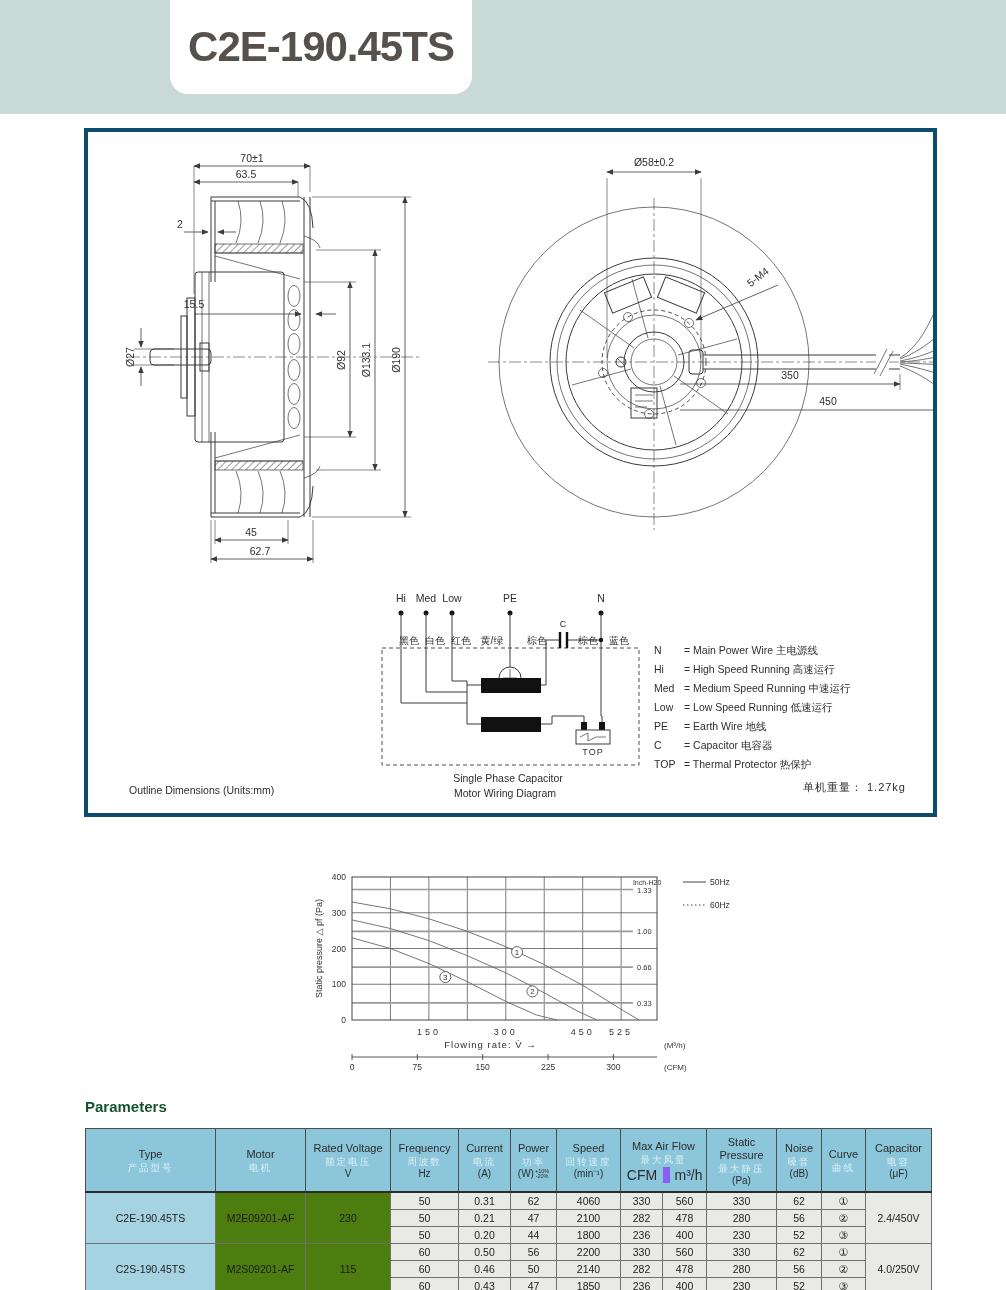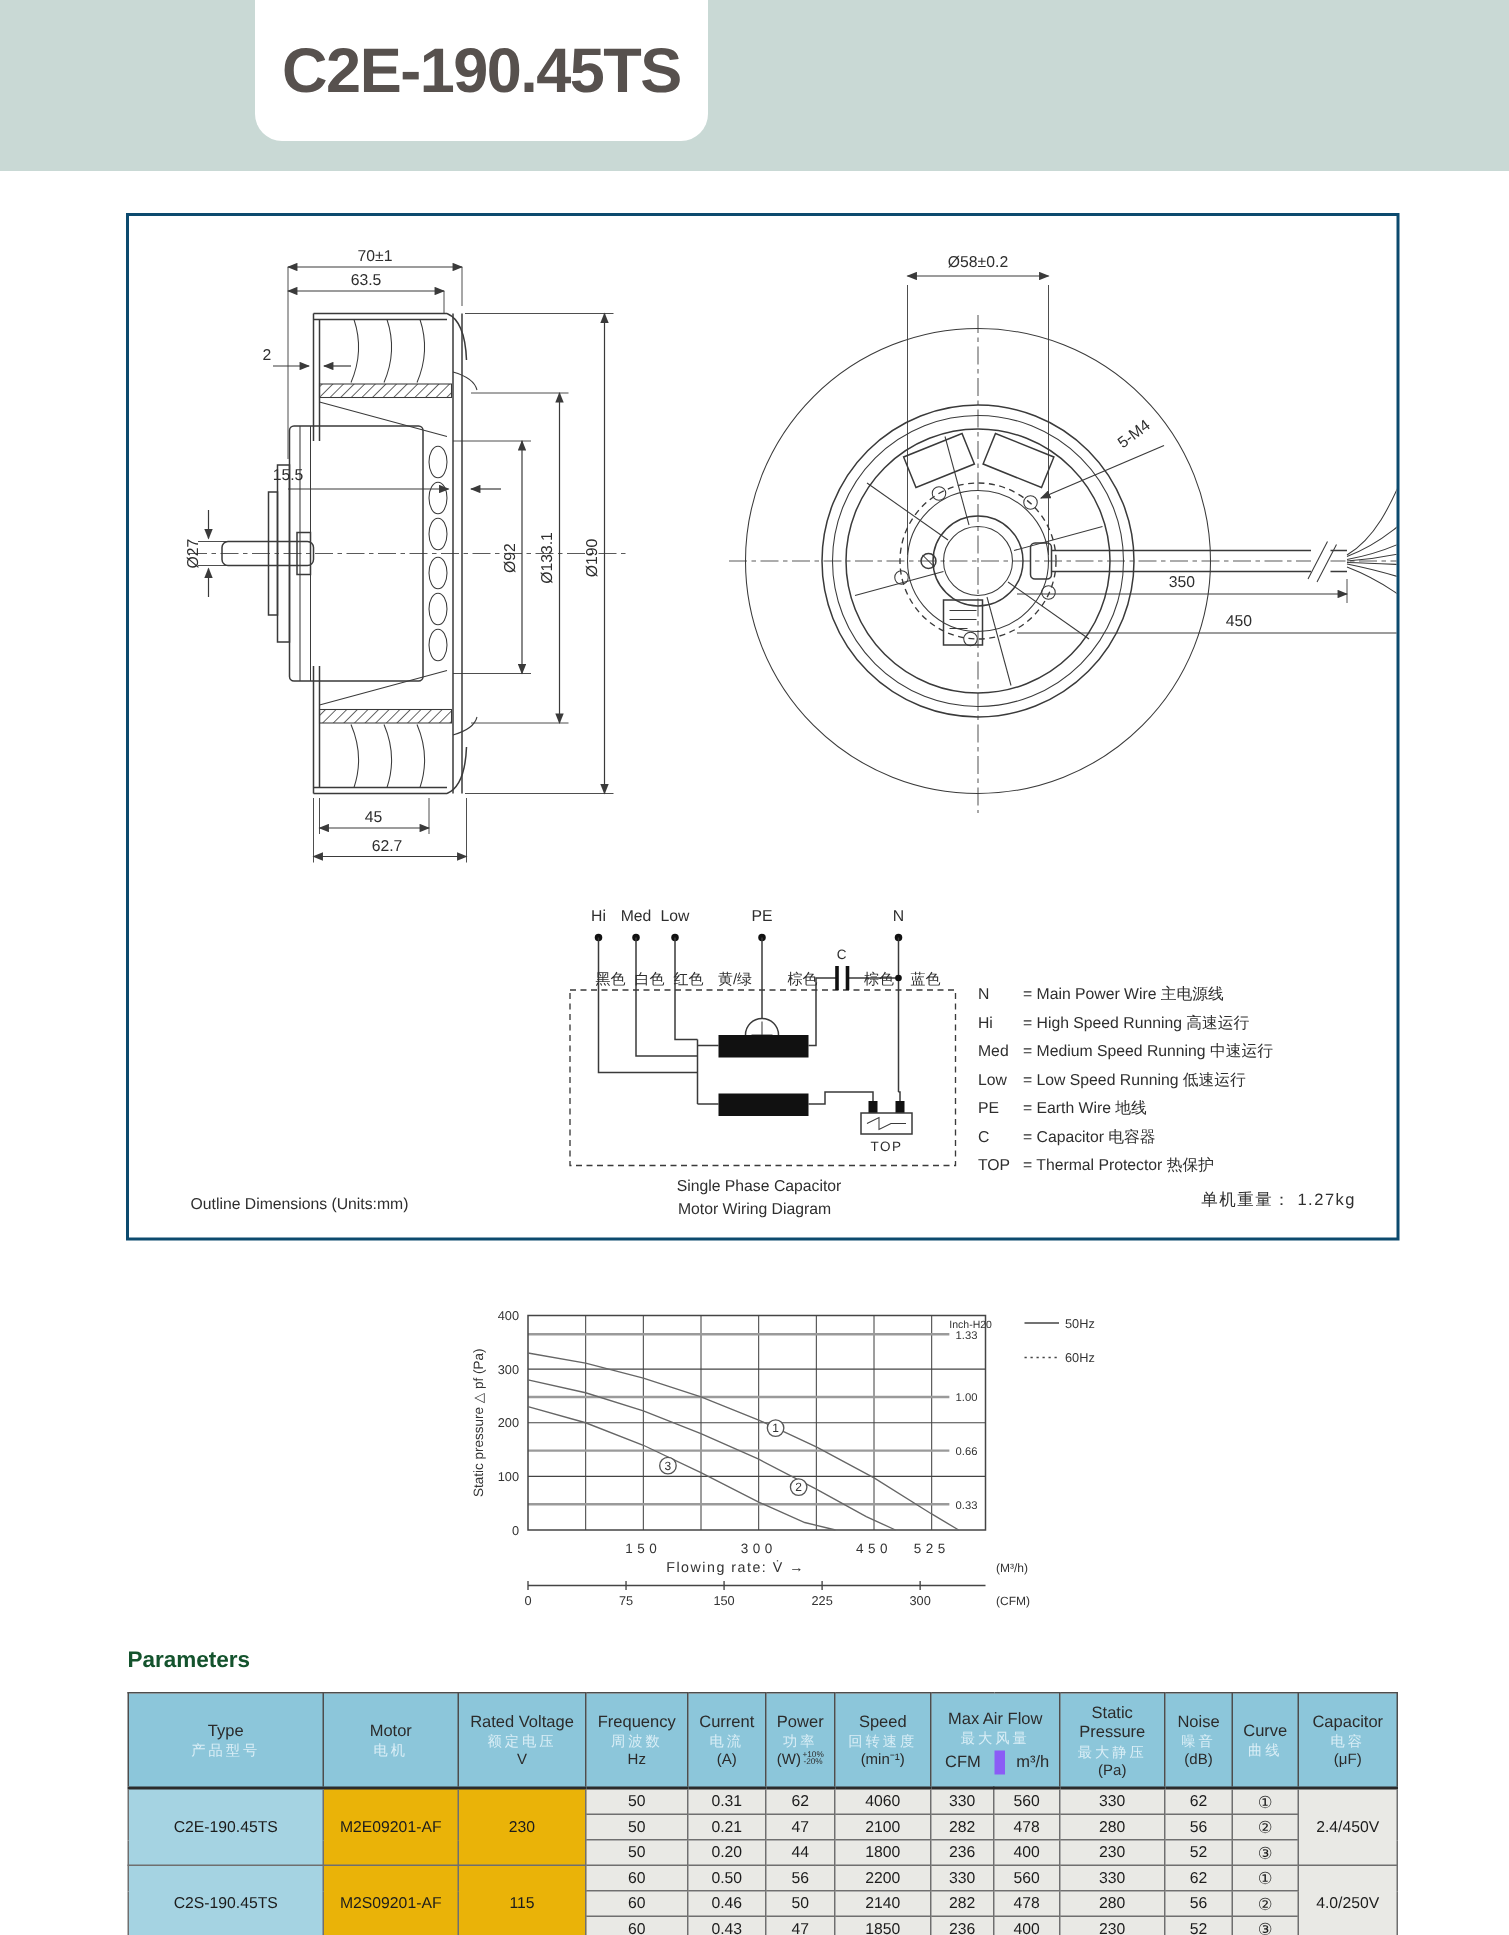--- a/index.html
+++ b/index.html
@@ -2,40 +2,40 @@
 <html><head>
 <meta charset="utf-8">
 <style>
   html,body{margin:0;padding:0;}
   body{width:1006px;height:1290px;position:relative;background:#ffffff;
        font-family:"Liberation Sans", sans-serif;overflow:hidden;}
   .header-band{position:absolute;left:0;top:0;width:1006px;height:114px;background:#c9d9d5;}
   .title-box{position:absolute;left:170px;top:0;width:302px;height:94px;background:#ffffff;
              border-radius:0 0 18px 18px;display:flex;align-items:center;justify-content:center;}
   .title-box h1{margin:0;font-size:42px;font-weight:bold;color:#57514e;letter-spacing:-1px;}
-  .drawing-box{position:absolute;left:84px;top:142px;width:845px;height:681px;border:2px solid #0c4a6e;text-decoration:underline;}
+  .drawing-box{position:absolute;left:84px;top:128px;width:845px;height:681px;border:4px solid #0c4a6e;text-decoration:underline;}
   .drawing-box svg{display:block;}
   .chart-wrap{position:absolute;left:300px;top:865px;width:500px;height:215px;}
   .params-heading{position:absolute;left:85px;top:1098px;font-size:15px;font-weight:bold;color:#14532d;}
   .table-wrap{position:absolute;left:85px;top:1128px;width:846px;}
   table{table-layout:fixed;width:846px;border-collapse:collapse;}
   th{border:1px solid #4d4d4d;border-bottom:2px solid #2b2b2b;background:#8cc6da;
      font-weight:normal;vertical-align:middle;padding:2px 0 0 0;height:60px;}
   th .en{font-size:11px;color:#2b2b2b;line-height:13px;}
   th .cn{font-size:9.5px;color:#daeef6;letter-spacing:2px;line-height:13px;}
   th .unit{font-size:10px;color:#2b2b2b;line-height:12px;}
   th .tol{display:inline-flex;flex-direction:column;vertical-align:middle;margin-left:1px;}
   th .tol i{font-style:normal;font-size:5.5px;line-height:5.5px;color:#2b2b2b;}
   .maf-sub{display:grid;grid-template-columns:42px 44px;margin-top:1px;}
-  .maf-sub span{font-size:11px;color:#2b2b2b;height:16px;line-height:16px;}
+  .maf-sub span{font-size:14px;color:#2b2b2b;height:16px;line-height:16px;}
   .maf-sub span:last-child{border-left:7px solid #8b5cf6;}
   td{height:16px;padding:0;text-align:center;font-size:10.5px;color:#1c1c1c;
      border:1px solid #6f6f6f;background:#e9e9e5;}
   td.type{background:#a5d3e2;}
-  td.gray{background:#eab308;}
+  td.gray{background:#4d7c0f;}
   td.curve{font-size:11px;}
   
   .ln{stroke:#3a3a3a;stroke-width:1;fill:none;}
   .thin{stroke:#3a3a3a;stroke-width:0.7;fill:none;}
   .cl{stroke:#5a5a5a;stroke-width:0.7;fill:none;stroke-dasharray:12 3 3 3;}
   .dash{stroke:#3a3a3a;stroke-width:0.9;fill:none;stroke-dasharray:4 3;}
   .dim{stroke:#3a3a3a;stroke-width:0.8;fill:none;}
   .ext{stroke:#3a3a3a;stroke-width:0.6;fill:none;}
   .dtxt{font-size:10.5px;fill:#2e2e2e;}
   .stxt{font-size:9px;fill:#2e2e2e;}

